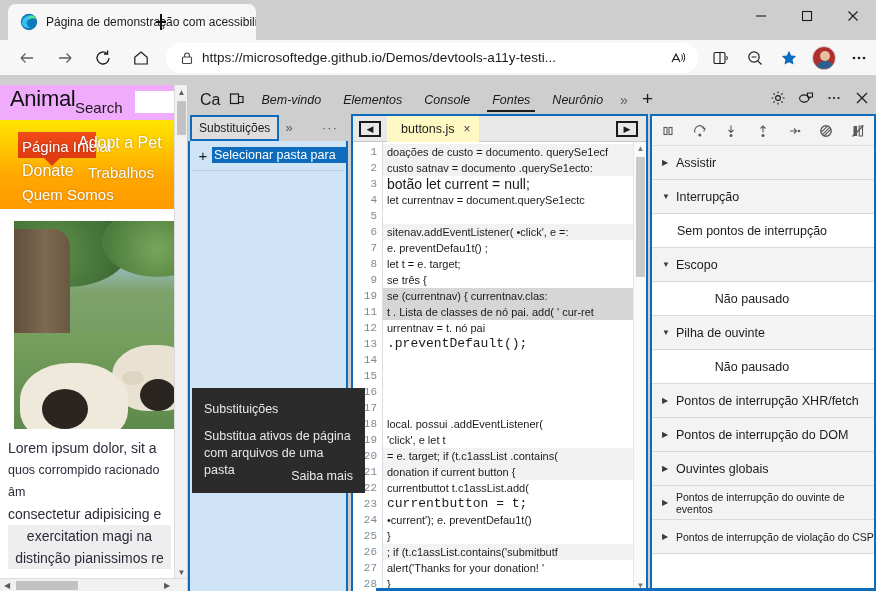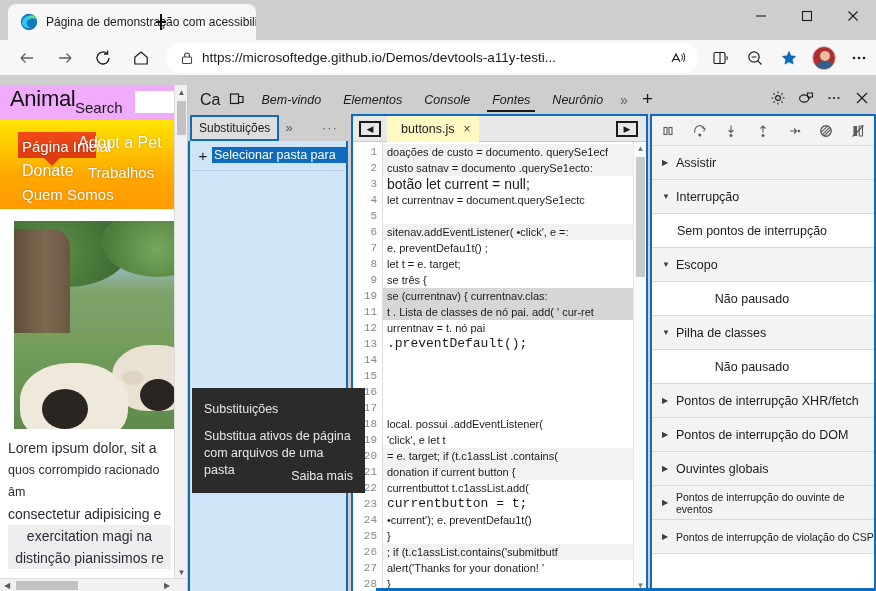--- a/index.html
+++ b/index.html
@@ -773,21 +773,21 @@
                 <span class="dbg-sec-label">Interrupção</span>
               </div>
               <div class="dbg-empty">Sem pontos de interrupção</div>
               <div class="dbg-sec">
                 <span class="dbg-tri">▼</span>
                 <span class="dbg-sec-label">Escopo</span>
               </div>
               <div class="dbg-empty">Não pausado</div>
               <div class="dbg-sec">
                 <span class="dbg-tri">▼</span>
-                <span class="dbg-sec-label">Pilha de classes</span>
+                <span class="dbg-sec-label">Pilha de ouvinte</span>
               </div>
               <div class="dbg-empty">Não pausado</div>
               <div class="dbg-sec">
                 <span class="dbg-tri">▶</span>
                 <span class="dbg-sec-label">Pontos de interrupção XHR/fetch</span>
               </div>
               <div class="dbg-sec">
                 <span class="dbg-tri">▶</span>
                 <span class="dbg-sec-label">Pontos de interrupção do DOM</span>
               </div>

